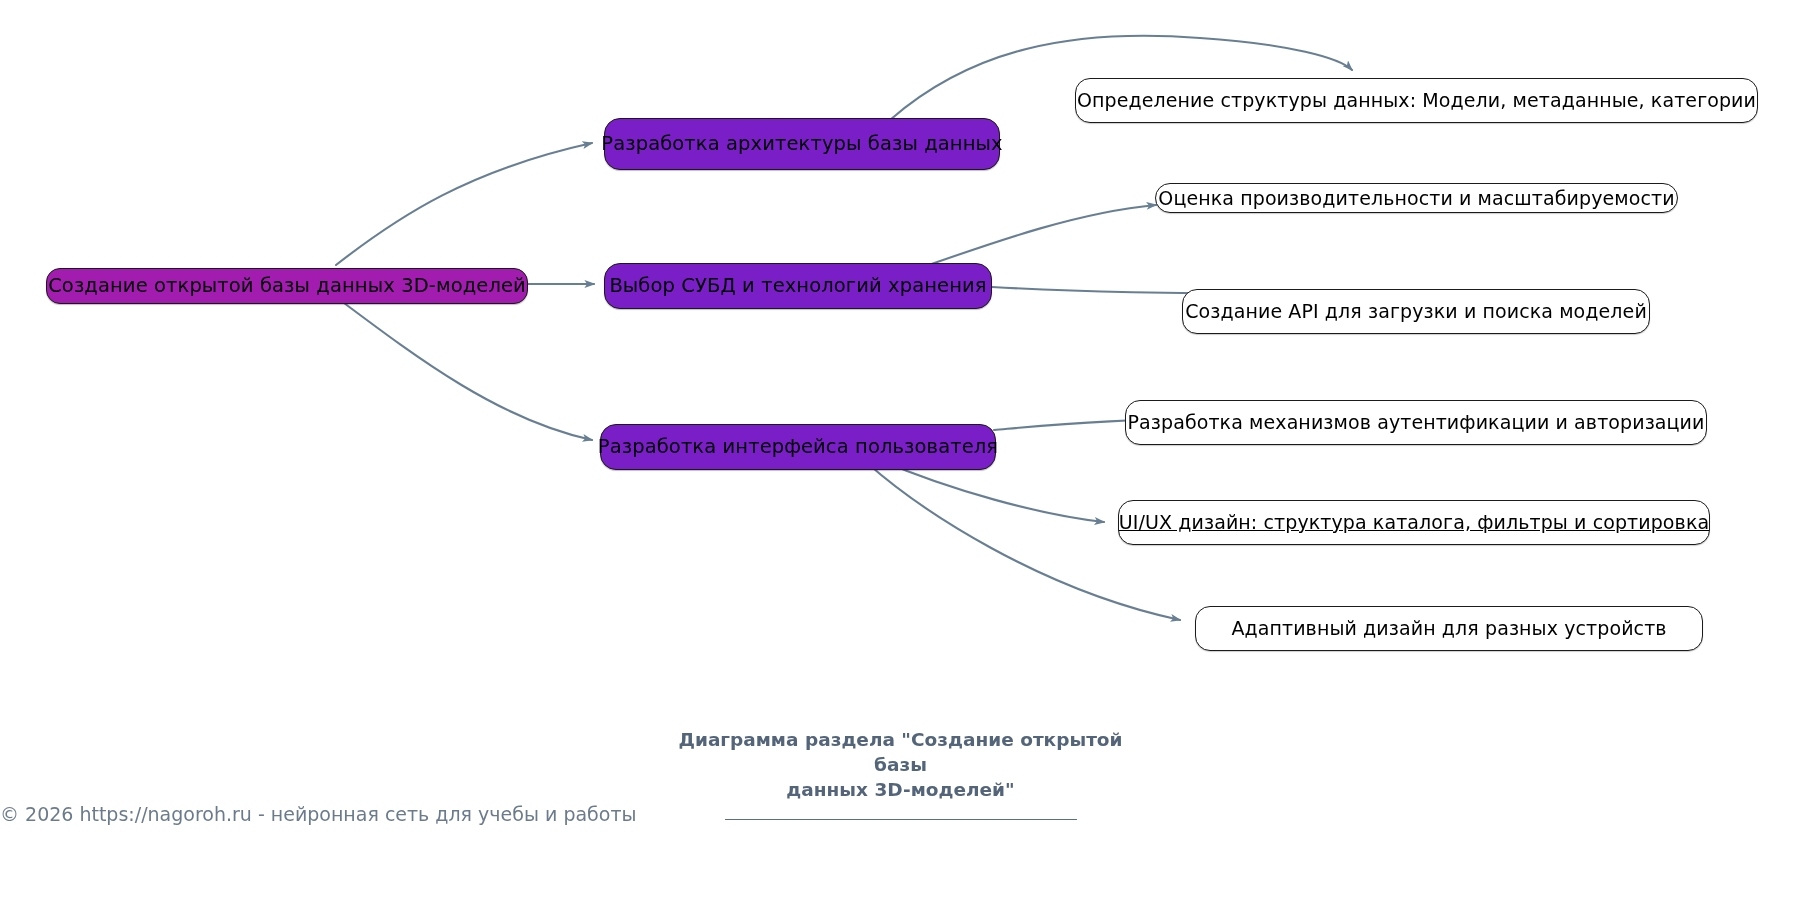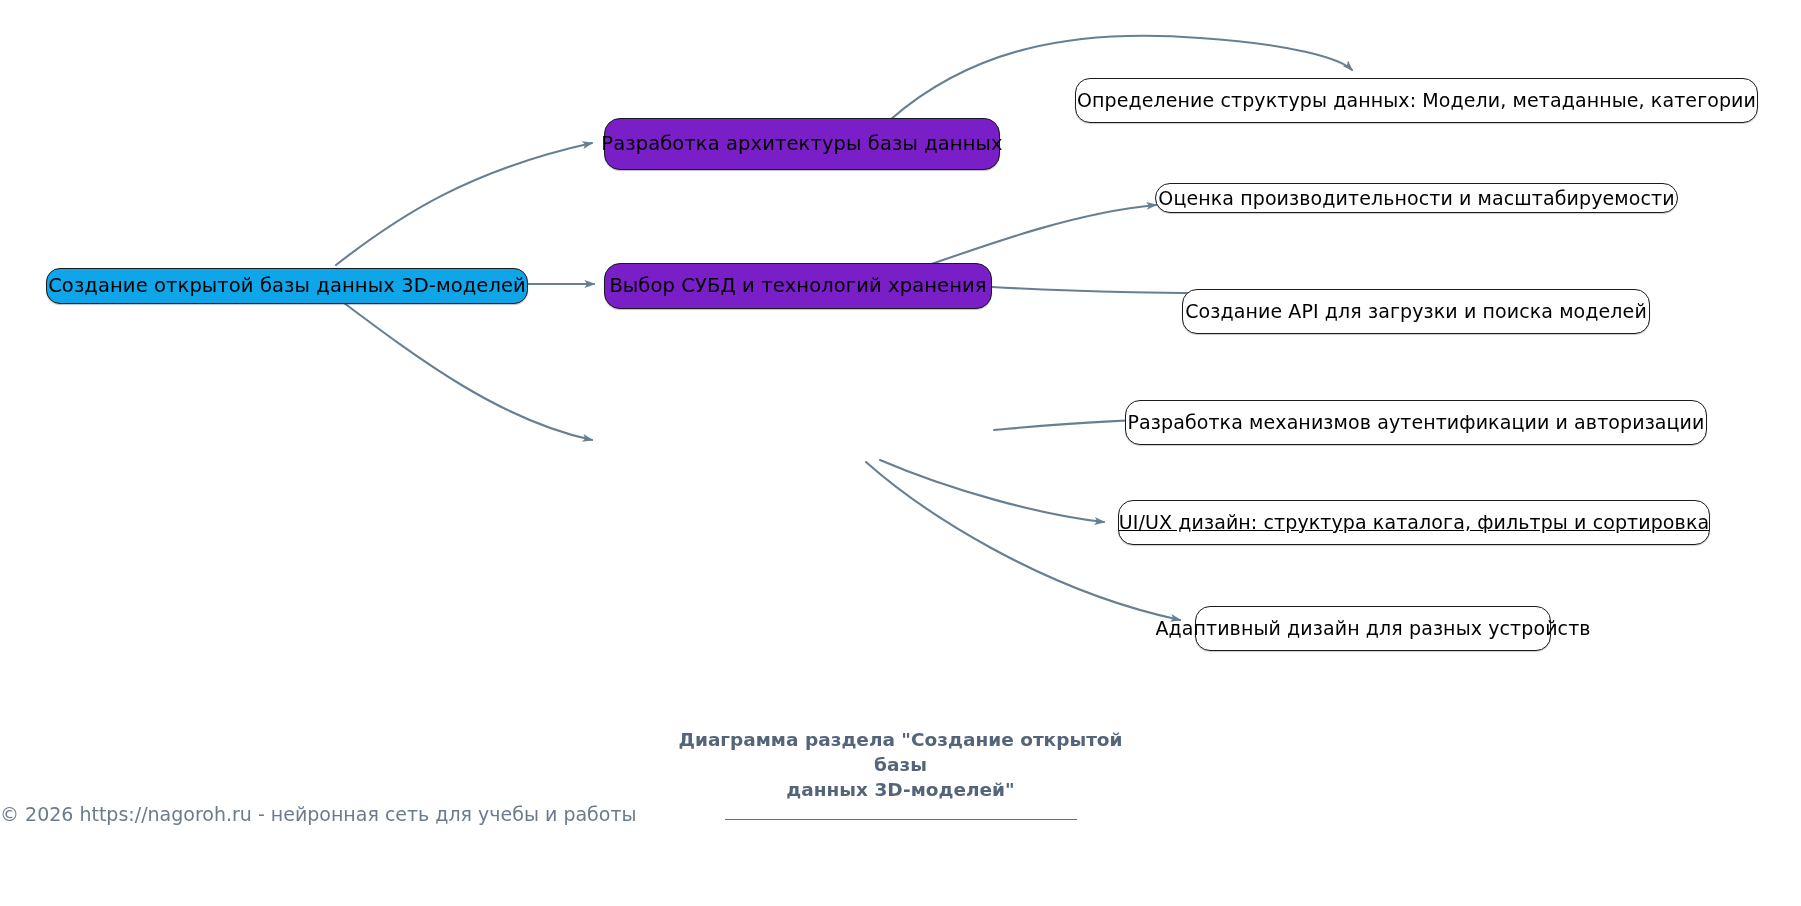--- a/index.html
+++ b/index.html
@@ -41,21 +41,21 @@
     justify-content: center;
     white-space: nowrap;
     border-radius: 14px;
     font-size: 19.5px;
     letter-spacing: 0.1px;
     line-height: 1;
     color: #000000;
   }
 
   .node-root {
-    background: #0ea5e9;
+    background: #a21caf;
     border: 1.6px solid #1a1a1a;
     border-radius: 14px;
     box-shadow: 0 1px 1px rgba(0,0,0,0.25);
   }
 
   .node-branch {
     background: #7a1fc8;
     border: 1.6px solid #1a1a1a;
     border-radius: 16px;
     box-shadow: 0 1px 1px rgba(0,0,0,0.25);
@@ -135,20 +135,23 @@
   </div>
 
   <div class="node node-branch" style="left:604px; top:118px; width:396px; height:52px;">
     <span>Разработка архитектуры базы данных</span>
   </div>
 
   <div class="node node-branch" style="left:604px; top:263px; width:388px; height:46px;">
     <span>Выбор СУБД и технологий хранения</span>
   </div>
 
+  <div class="node node-branch" style="left:600px; top:424px; width:396px; height:46px;">
+    <span>Разработка интерфейса пользователя</span>
+  </div>
 
   <div class="node node-leaf" style="left:1075px; top:78px; width:683px; height:45px;">
     <span>Определение структуры данных: Модели, метаданные, категории</span>
   </div>
 
   <div class="node node-leaf" style="left:1155px; top:183px; width:523px; height:30px;">
     <span>Оценка производительности и масштабируемости</span>
   </div>
 
   <div class="node node-leaf" style="left:1182px; top:289px; width:468px; height:45px;">
@@ -156,21 +159,21 @@
   </div>
 
   <div class="node node-leaf" style="left:1125px; top:400px; width:582px; height:45px;">
     <span>Разработка механизмов аутентификации и авторизации</span>
   </div>
 
   <div class="node node-leaf" style="left:1118px; top:500px; width:592px; height:45px;text-decoration:underline;">
     <span>UI/UX дизайн: структура каталога, фильтры и сортировка</span>
   </div>
 
-  <div class="node node-leaf" style="left:1195px; top:606px; width:356px; height:45px;">
+  <div class="node node-leaf" style="left:1195px; top:606px; width:508px; height:45px;">
     <span>Адаптивный дизайн для разных устройств</span>
   </div>
 
   <div class="caption-block">
     <div class="caption-title">
       <span>Диаграмма раздела "Создание открытой базы</span>
       <br>
       <span>данных 3D-моделей"</span>
     </div>
     <div class="caption-rule"></div>

